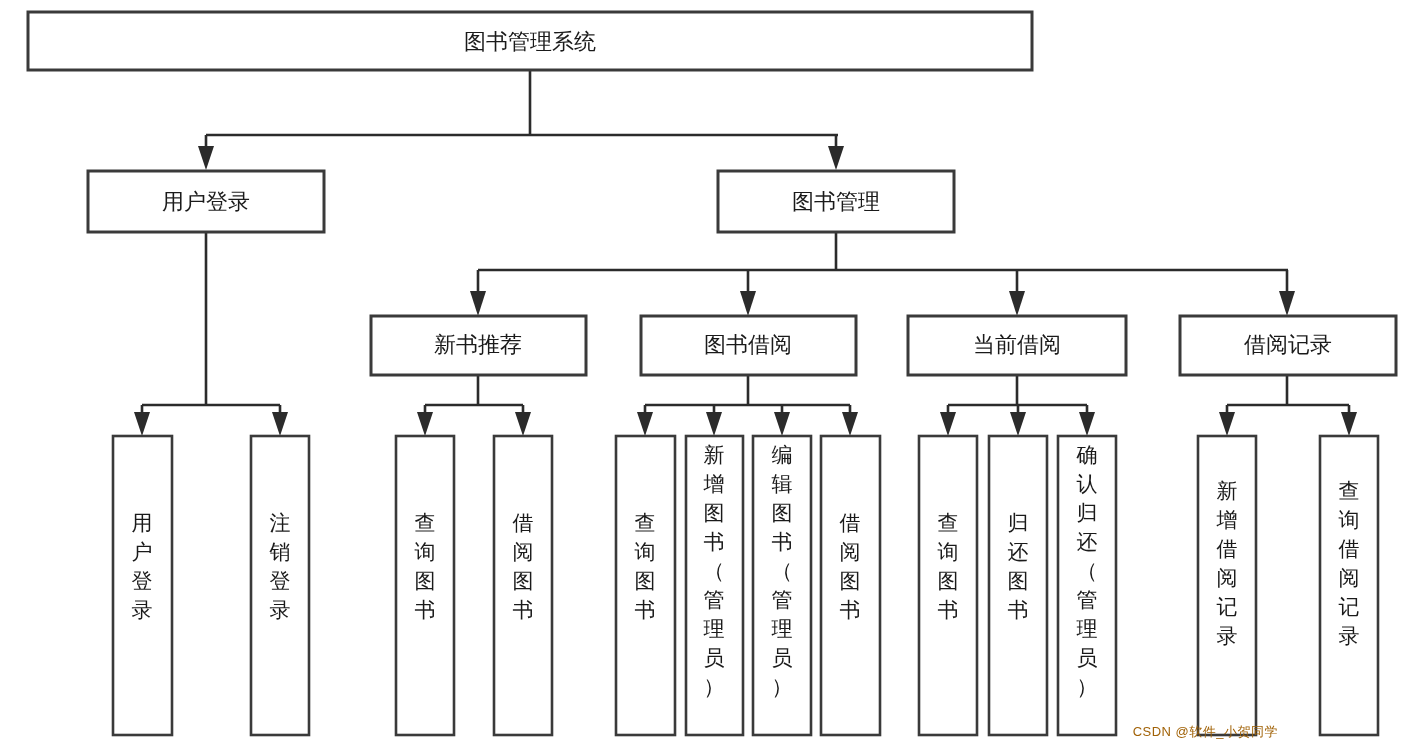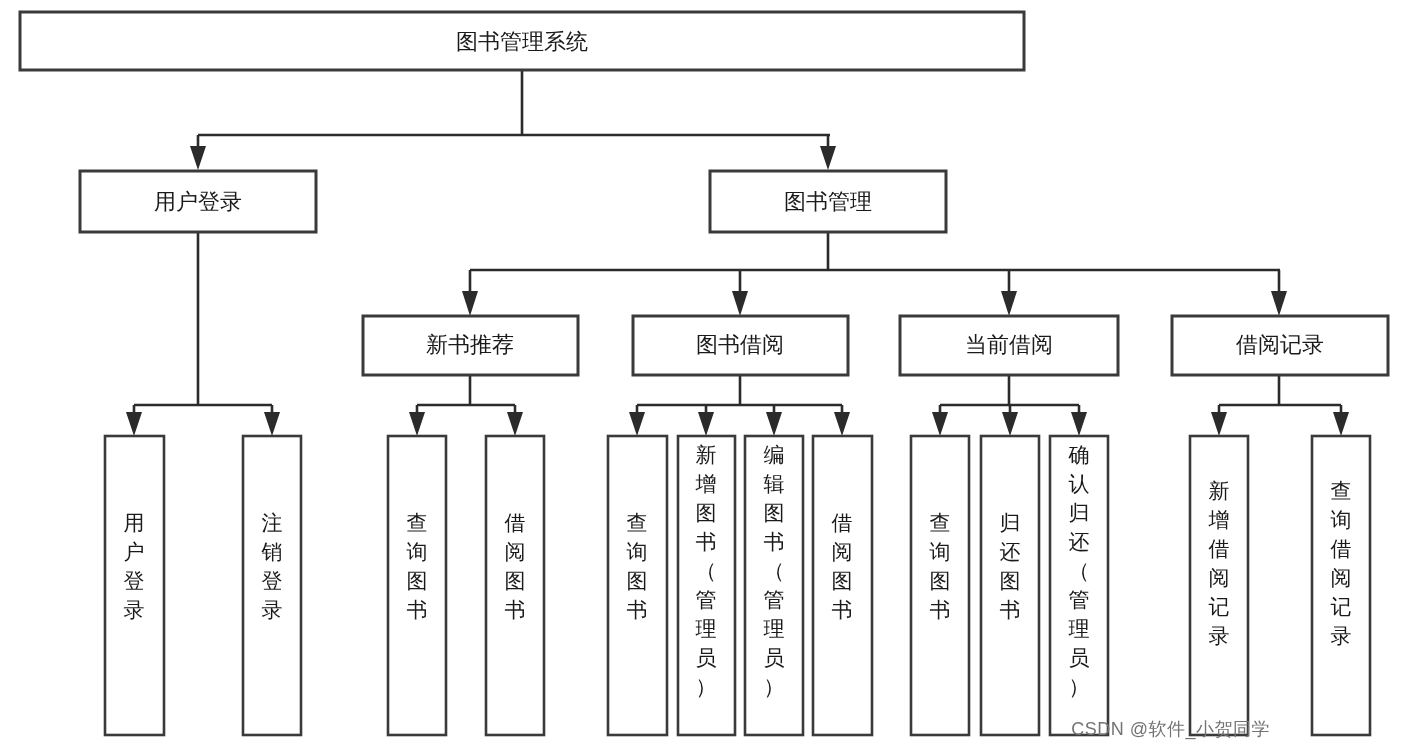--- a/index.html
+++ b/index.html
@@ -9,21 +9,21 @@
   }
   body {
     width: 1405px;
     height: 747px;
     font-family: "Liberation Sans", "DejaVu Sans", sans-serif;
     overflow: hidden;
     position: relative;
   }
   #diagram-root {
     position: absolute;
-    left: 0;
+    left: 8px;
     top: 0;
     width: 1278px;
     height: 747px;
   }
   svg.flow {
     display: block;
     width: 1405px;
     height: 747px;
   }
   .node-box {
@@ -57,22 +57,22 @@
     font-family: "Liberation Sans", "DejaVu Sans", sans-serif;
     fill: #1a1a1a;
     font-size: 21px;
     text-anchor: middle;
   }
   .watermark {
     position: absolute;
     right: 8px;
     bottom: 6px;
     font-family: "Liberation Sans", "DejaVu Sans", sans-serif;
-    font-size: 18px;
-    color: #737373;
+    font-size: 13px;
+    color: #a16207;
     letter-spacing: 0.5px;
     white-space: nowrap;
     user-select: none;
   }
 </style>
 </head>
 <body>
 
 <div id="diagram-root">
   <svg class="flow" viewBox="0 0 1405 747" xmlns="http://www.w3.org/2000/svg">

